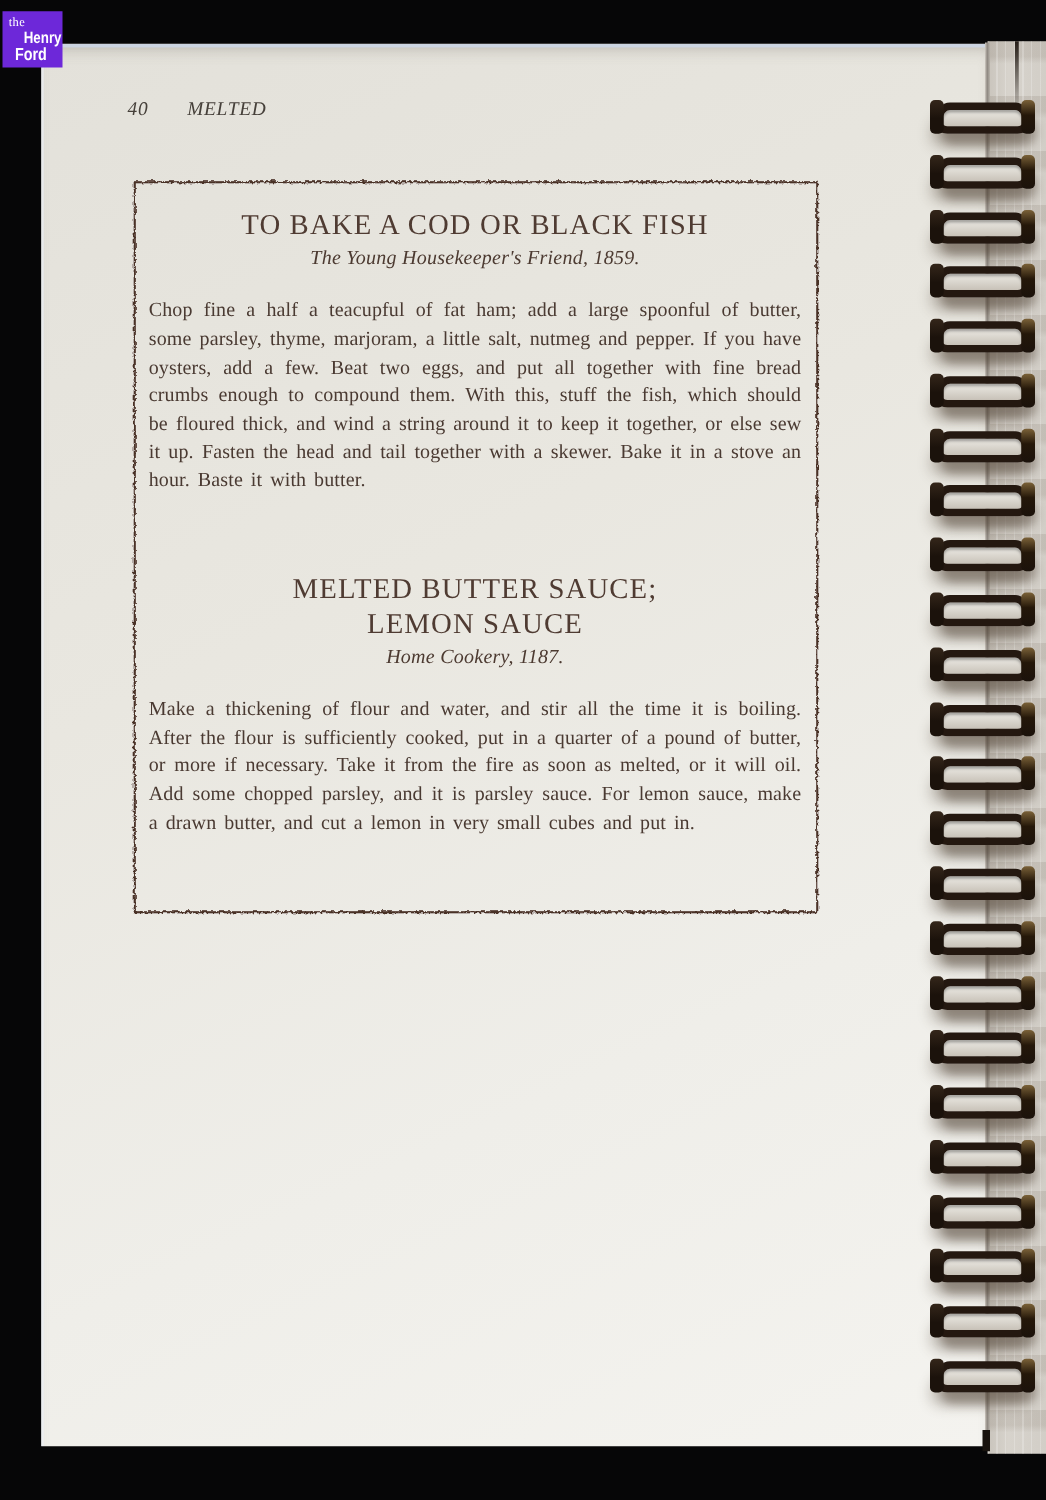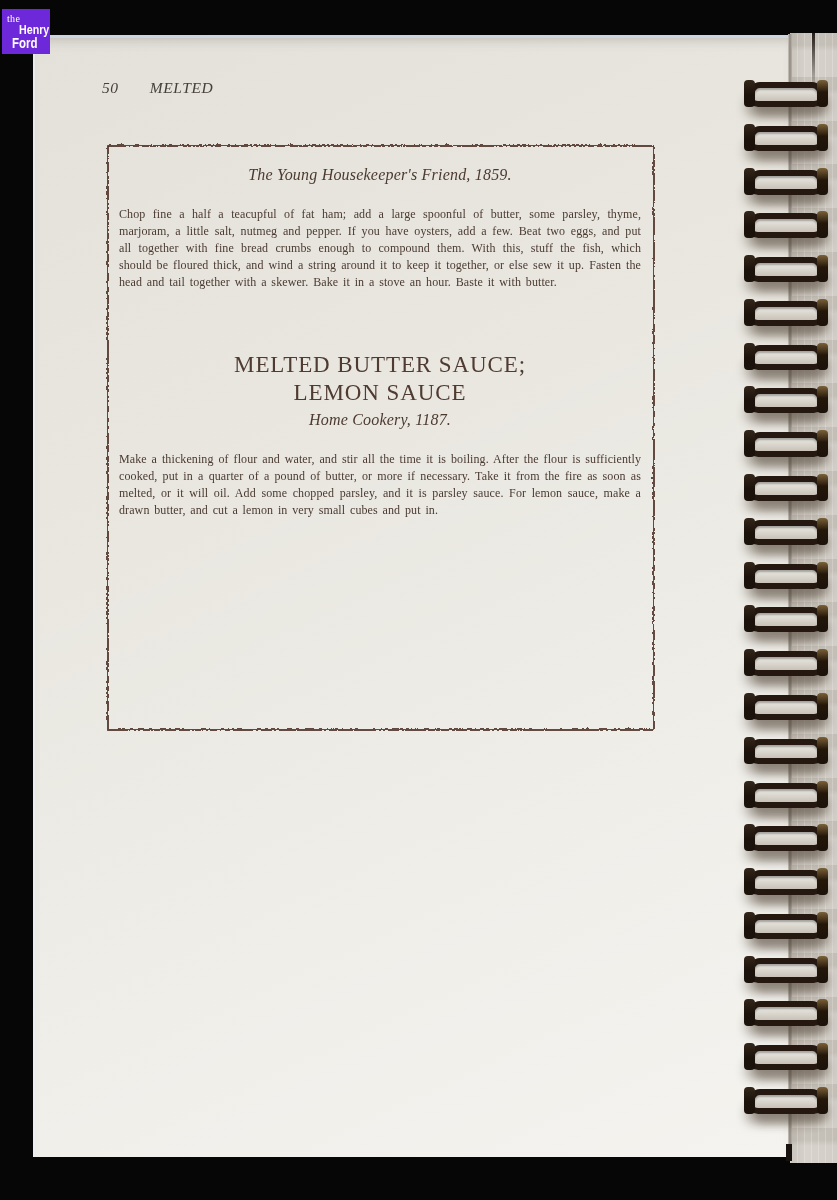--- a/index.html
+++ b/index.html
@@ -101,21 +101,21 @@
   .r-title{
     font-size:23px;letter-spacing:.9px;color:#4f3b32;line-height:1.23;
     margin:0 0 4px 0;
   }
   .r-source{
     font-style:italic;font-size:16px;color:#4c3a31;letter-spacing:.2px;
     margin-bottom:22px;
   }
   .r-body{
     margin:0;text-align:justify;
-    font-size:12px;line-height:1.415;letter-spacing:.1px;word-spacing:.14em;
+    font-size:16px;line-height:1.415;letter-spacing:.1px;word-spacing:.14em;
     color:#4a3a32;
   }
   .recipe-block-2{margin-top:60px;}
 </style>
 </head>
 <body>
 
 <div class="stage">
 
   <div class="logo">
@@ -125,36 +125,39 @@
   </div>
 
   <div class="stack"></div>
   <div class="spine-line"></div>
   <div class="notch-top"></div>
   <div class="notch-bottom"></div>
 
   <div class="page">
 
     <div class="page-header">
-      <span>50</span>
+      <span>40</span>
       <span>MELTED</span>
     </div>
 
     <div class="recipe-box">
       <svg class="deco-border" width="554" height="592" viewBox="0 0 554 592" xmlns="http://www.w3.org/2000/svg">
         <defs>
           <filter id="wavy" x="-3%" y="-3%" width="106%" height="106%">
             <feTurbulence type="turbulence" baseFrequency="0.22 0.20" numOctaves="2" seed="7" result="t"></feTurbulence>
             <feDisplacementMap in="SourceGraphic" in2="t" scale="3"></feDisplacementMap>
           </filter>
         </defs>
         <rect x="4" y="4" width="546" height="584" filter="url(#wavy)"></rect>
       </svg>
 
       <div>
+        <div class="r-title">
+          <div>TO BAKE A COD OR BLACK FISH</div>
+        </div>
         <div class="r-source">The Young Housekeeper's Friend, 1859.</div>
         <p class="r-body">Chop fine a half a teacupful of fat ham; add a large spoonful of butter, some parsley, thyme, marjoram, a little salt, nutmeg and pepper. If you have oysters, add a few. Beat two eggs, and put all together with fine bread crumbs enough to compound them. With this, stuff the fish, which should be floured thick, and wind a string around it to keep it together, or else sew it up. Fasten the head and tail together with a skewer. Bake it in a stove an hour. Baste it with butter.</p>
       </div>
 
       <div class="recipe-block-2">
         <div class="r-title">
           <div>MELTED BUTTER SAUCE;</div>
           <div>LEMON SAUCE</div>
         </div>
         <div class="r-source">Home Cookery, 1187.</div>

